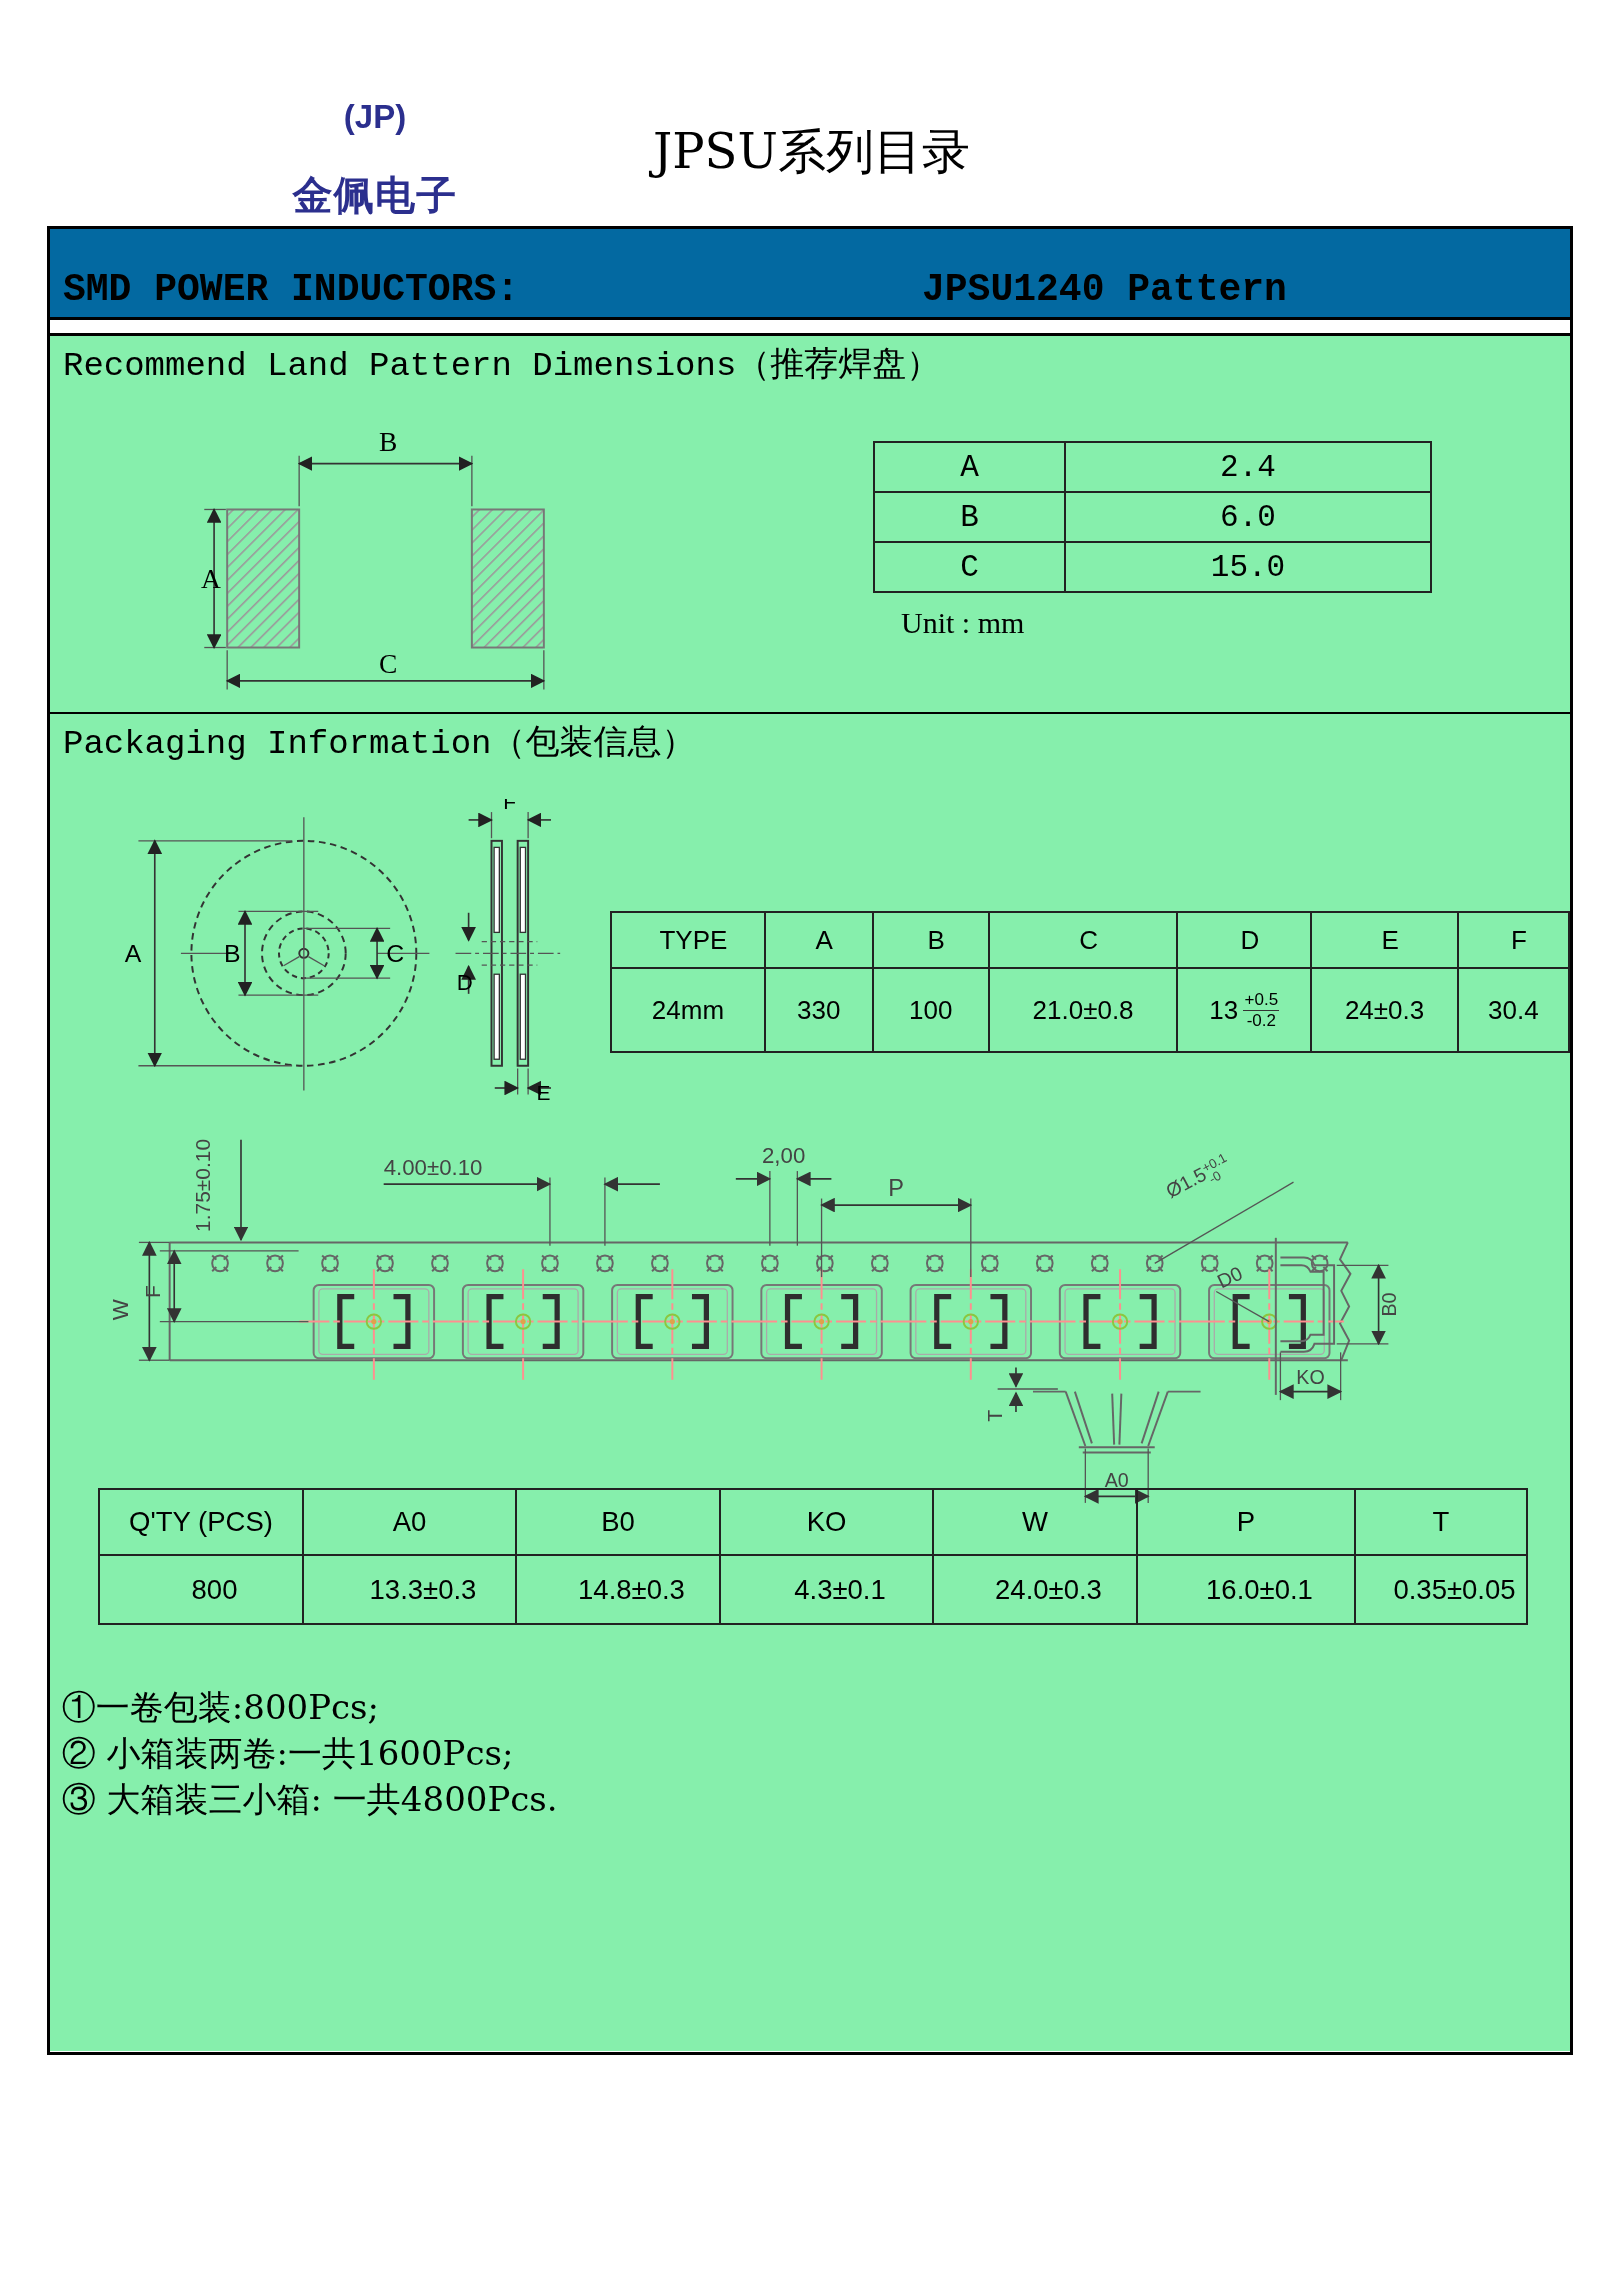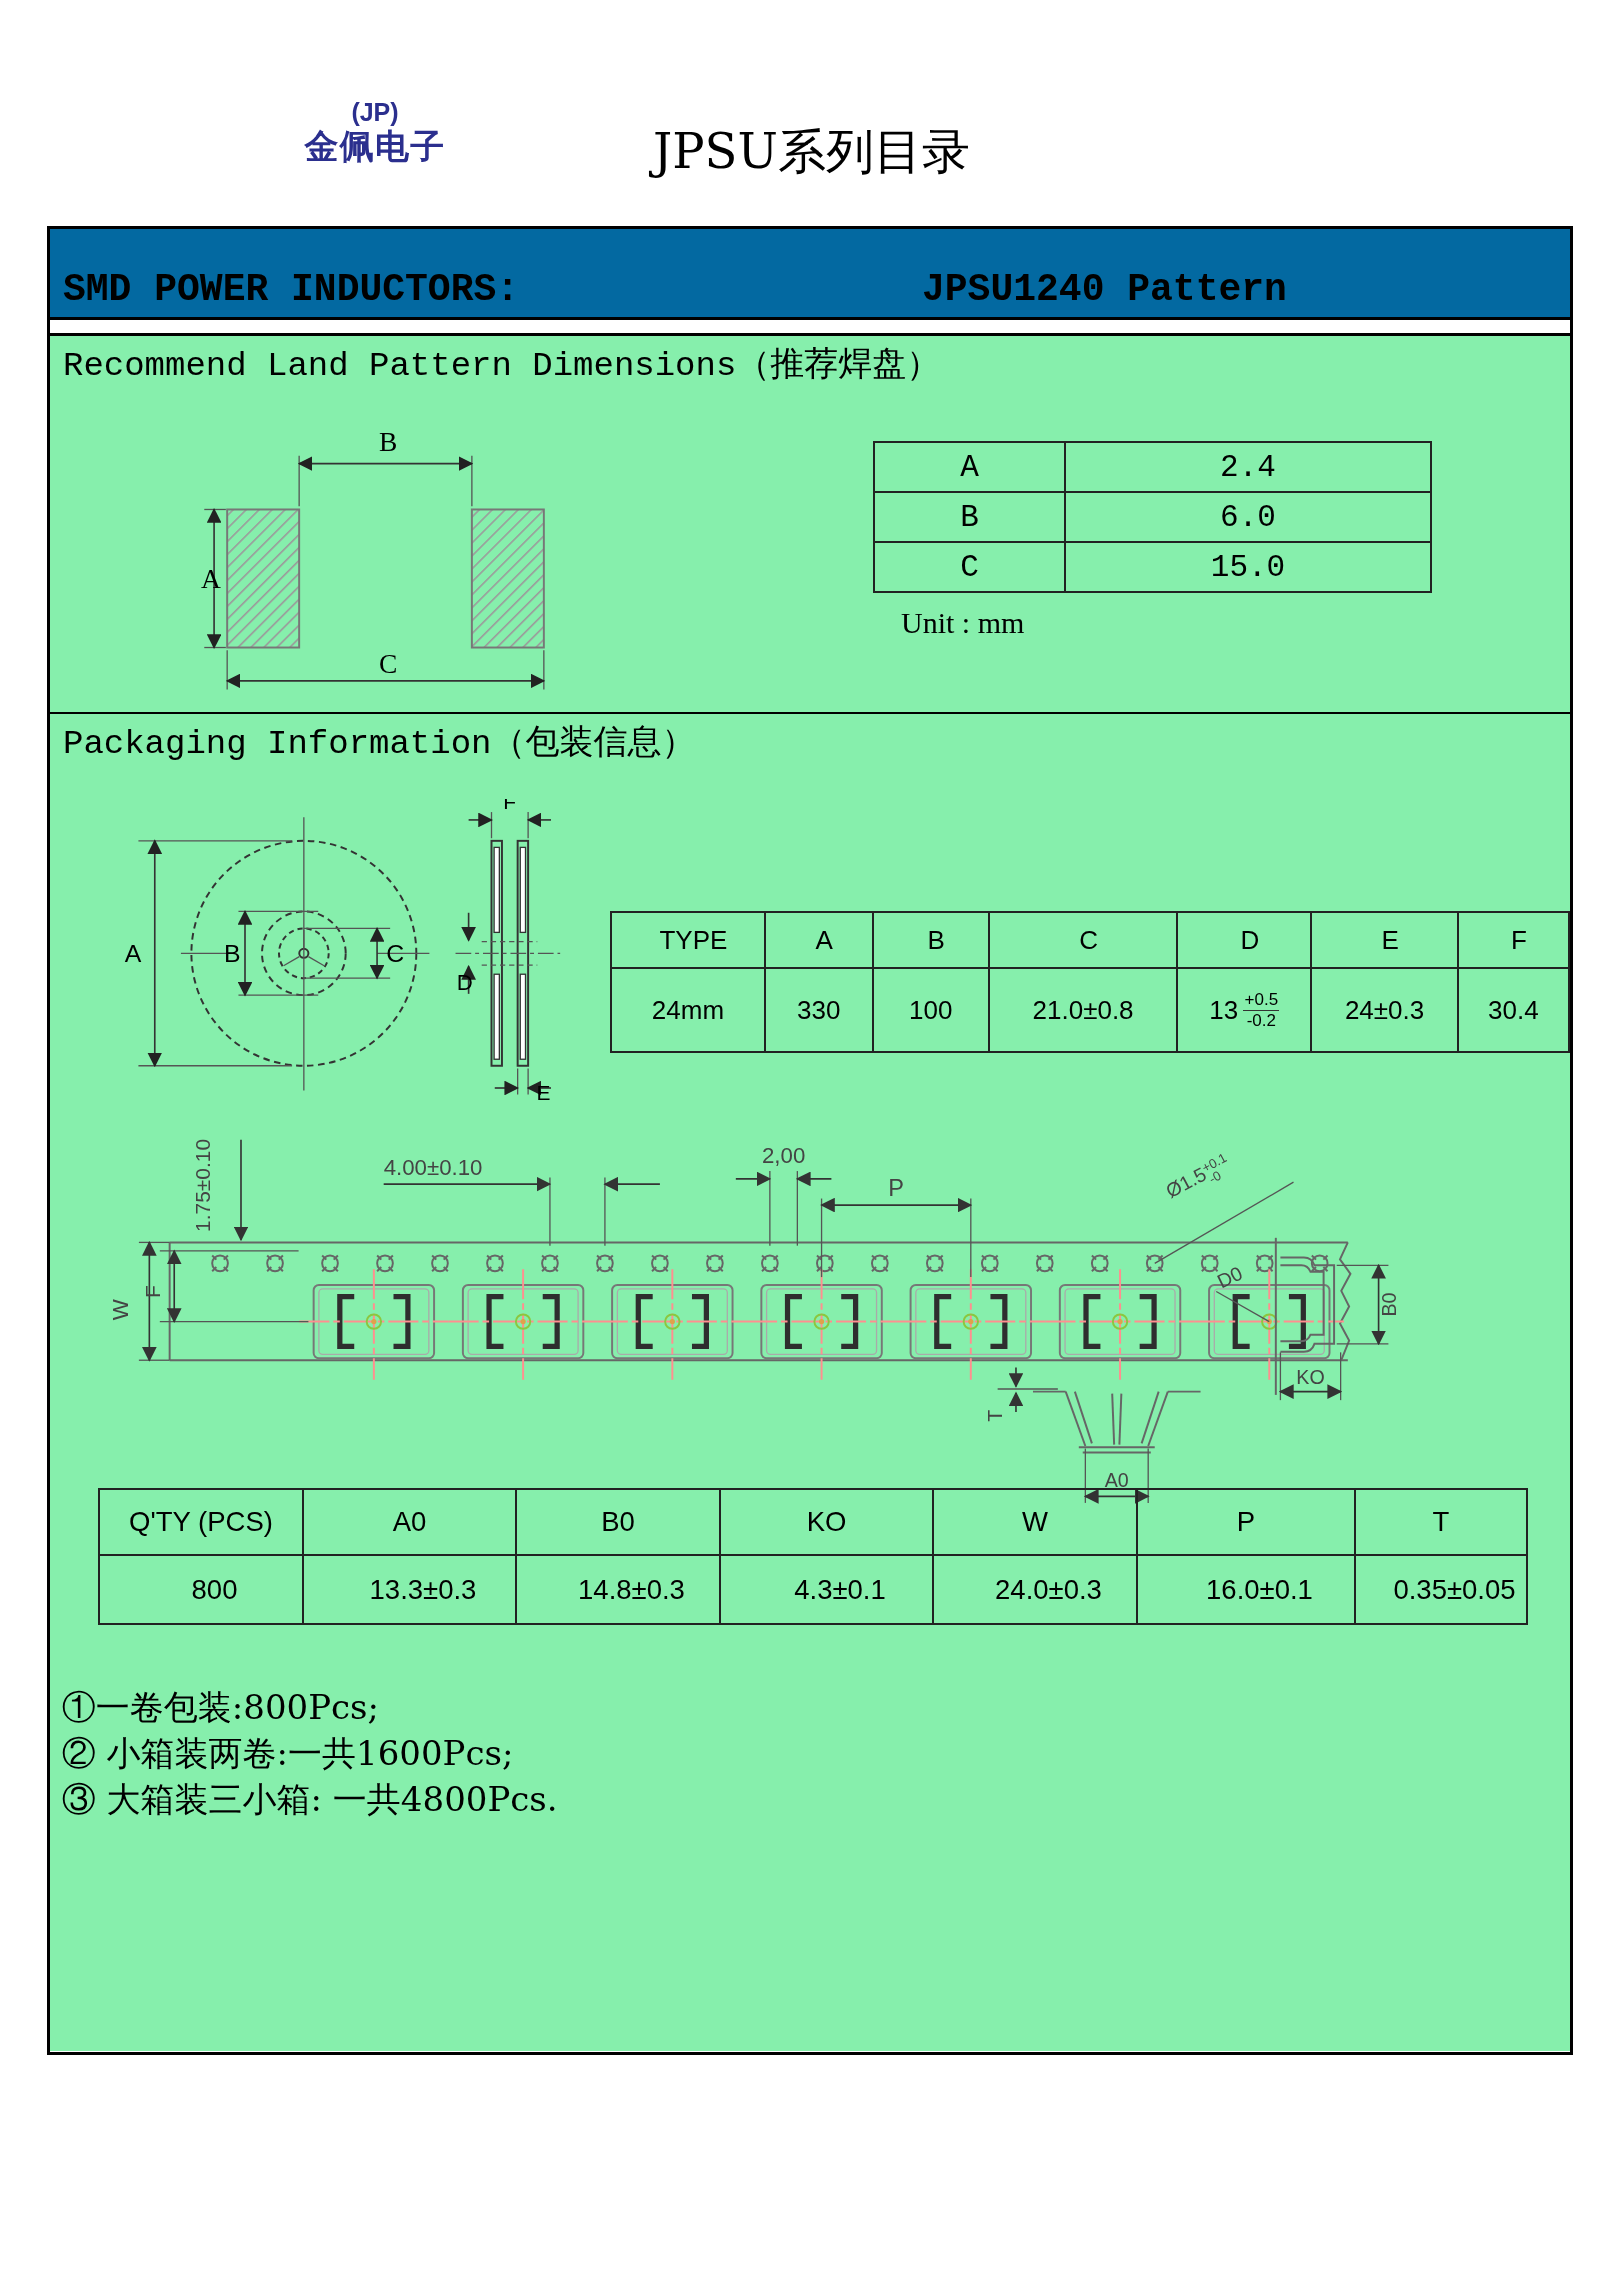--- a/index.html
+++ b/index.html
@@ -1,21 +1,21 @@
 <!DOCTYPE html>
 <html style="font-size:10.5px"><head>
 <meta charset="utf-8">
 <style>
   html,body{margin:0;padding:0;background:#fff;}
   body{width:1623px;height:2295px;position:relative;font-family:"Liberation Sans",sans-serif;color:#000;}
   .abs{position:absolute;}
   
   .logo{left:280px;top:98px;width:190px;text-align:center;color:#2b2f8e;font-family:"Liberation Sans",sans-serif;font-weight:bold;line-height:1.15;}
-  .logo .l1{font-size:25px;}
-  .logo .l2{font-size:34px;letter-spacing:1.3px;}
+  .logo .l1{font-size:33px;}
+  .logo .l2{font-size:40px;letter-spacing:1.3px;margin-top:36px;}
   .doc-title{left:0;right:0;top:120px;text-align:center;font-family:"DejaVu Serif","Liberation Serif",serif;font-size:48px;}
   
   .frame{left:47px;top:226px;width:1520px;height:1823px;border:3.3px solid #000;}
   .banner{height:88px;background:#0369a1;border-bottom:3.3px solid #000;display:flex;align-items:flex-end;position:relative;}
   .banner .bl{font-family:"Liberation Mono",monospace;font-weight:bold;font-size:38px;margin:0 0 6.5px 13px;white-space:nowrap;}
   .banner .br{position:absolute;left:872px;bottom:6.5px;font-family:"Liberation Mono",monospace;font-weight:bold;font-size:38px;white-space:nowrap;}
   .gaprow{height:13px;border-bottom:3.3px solid #000;background:#fff;}
   .section{position:relative;background:#86efac;}
   .sec1{height:376px;border-bottom:2.6px solid #000;}
   .sec2{height:1337px;}

